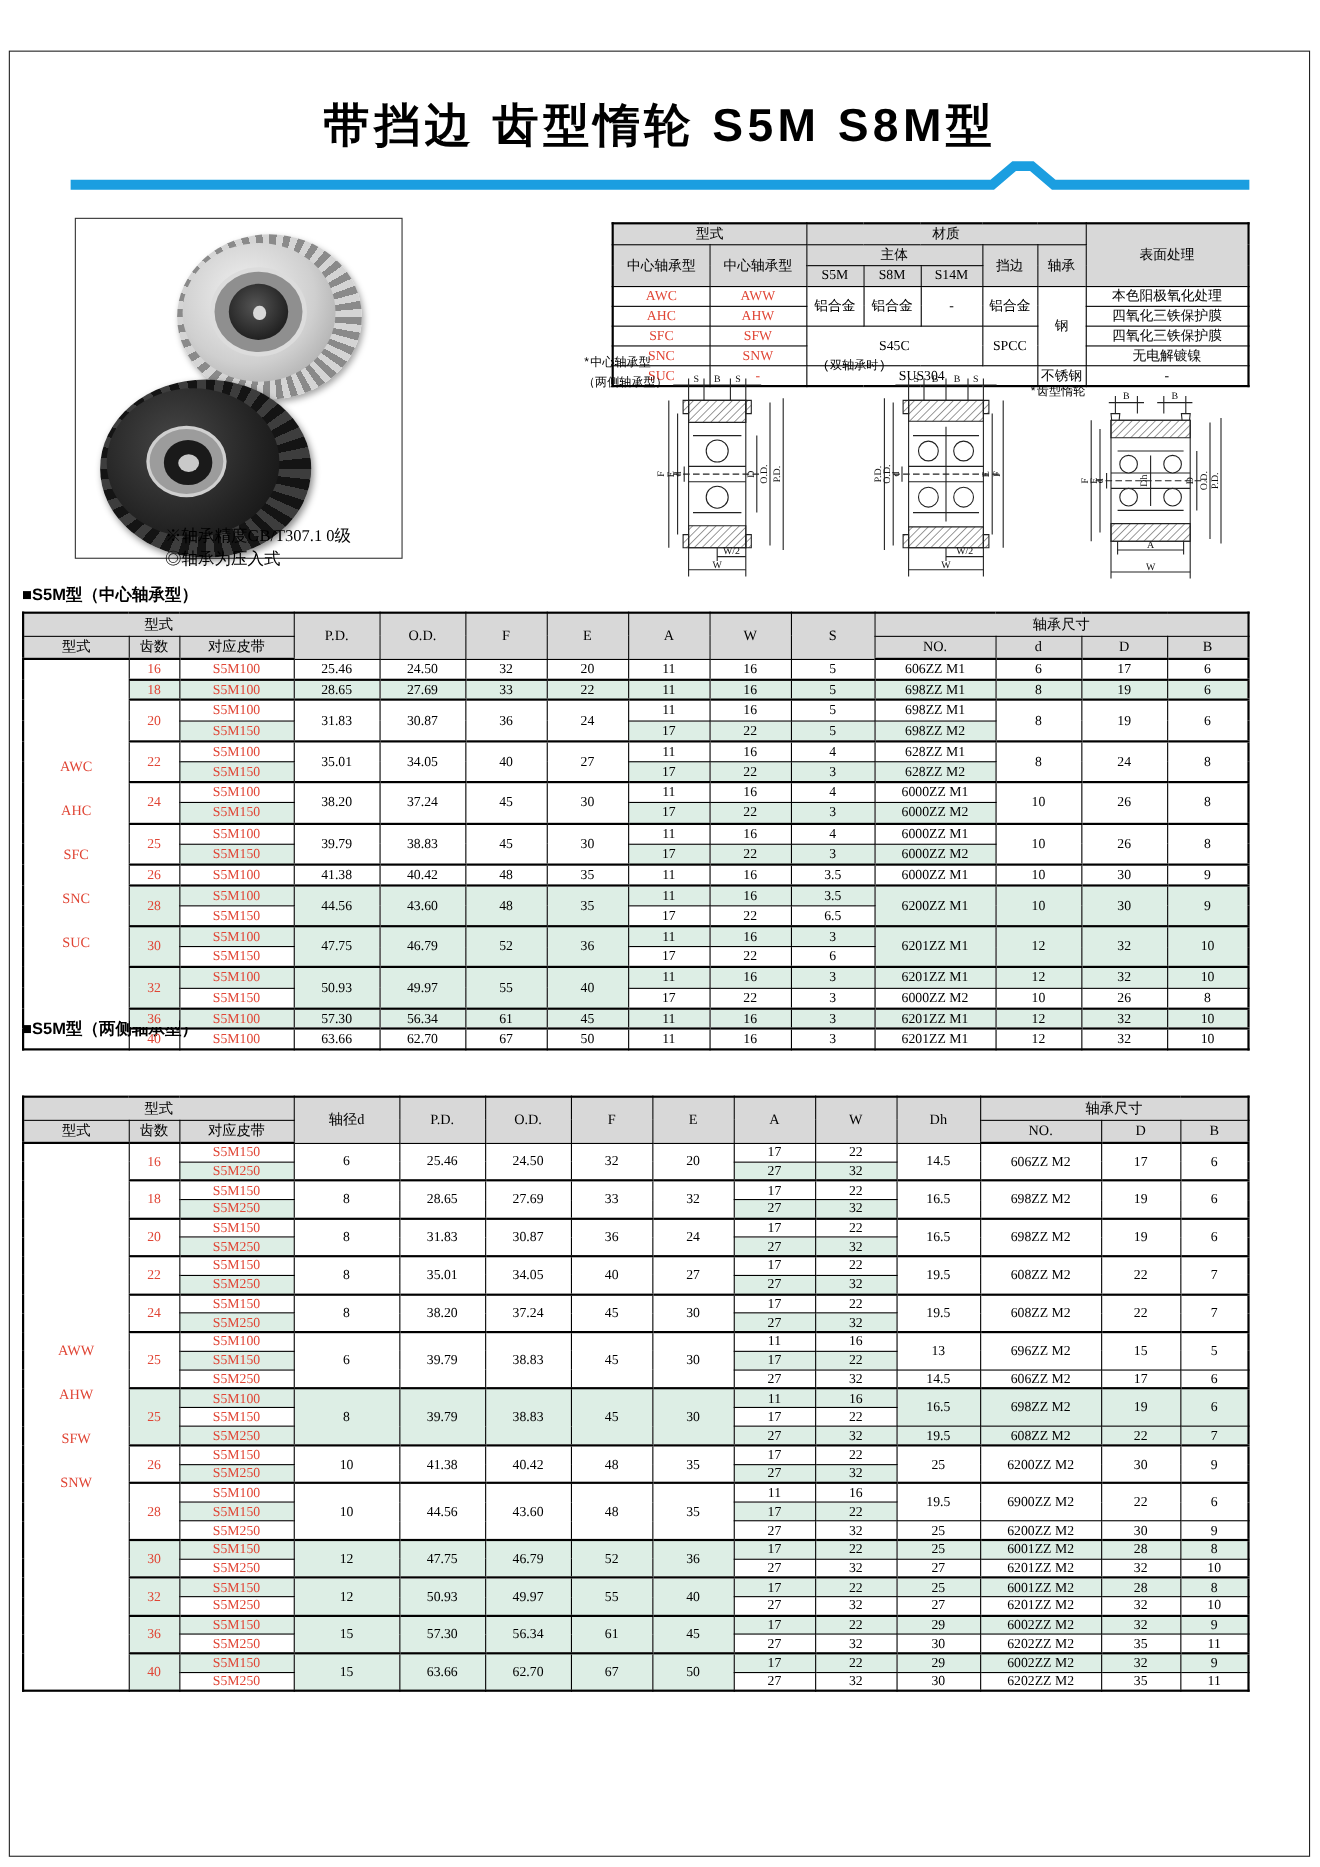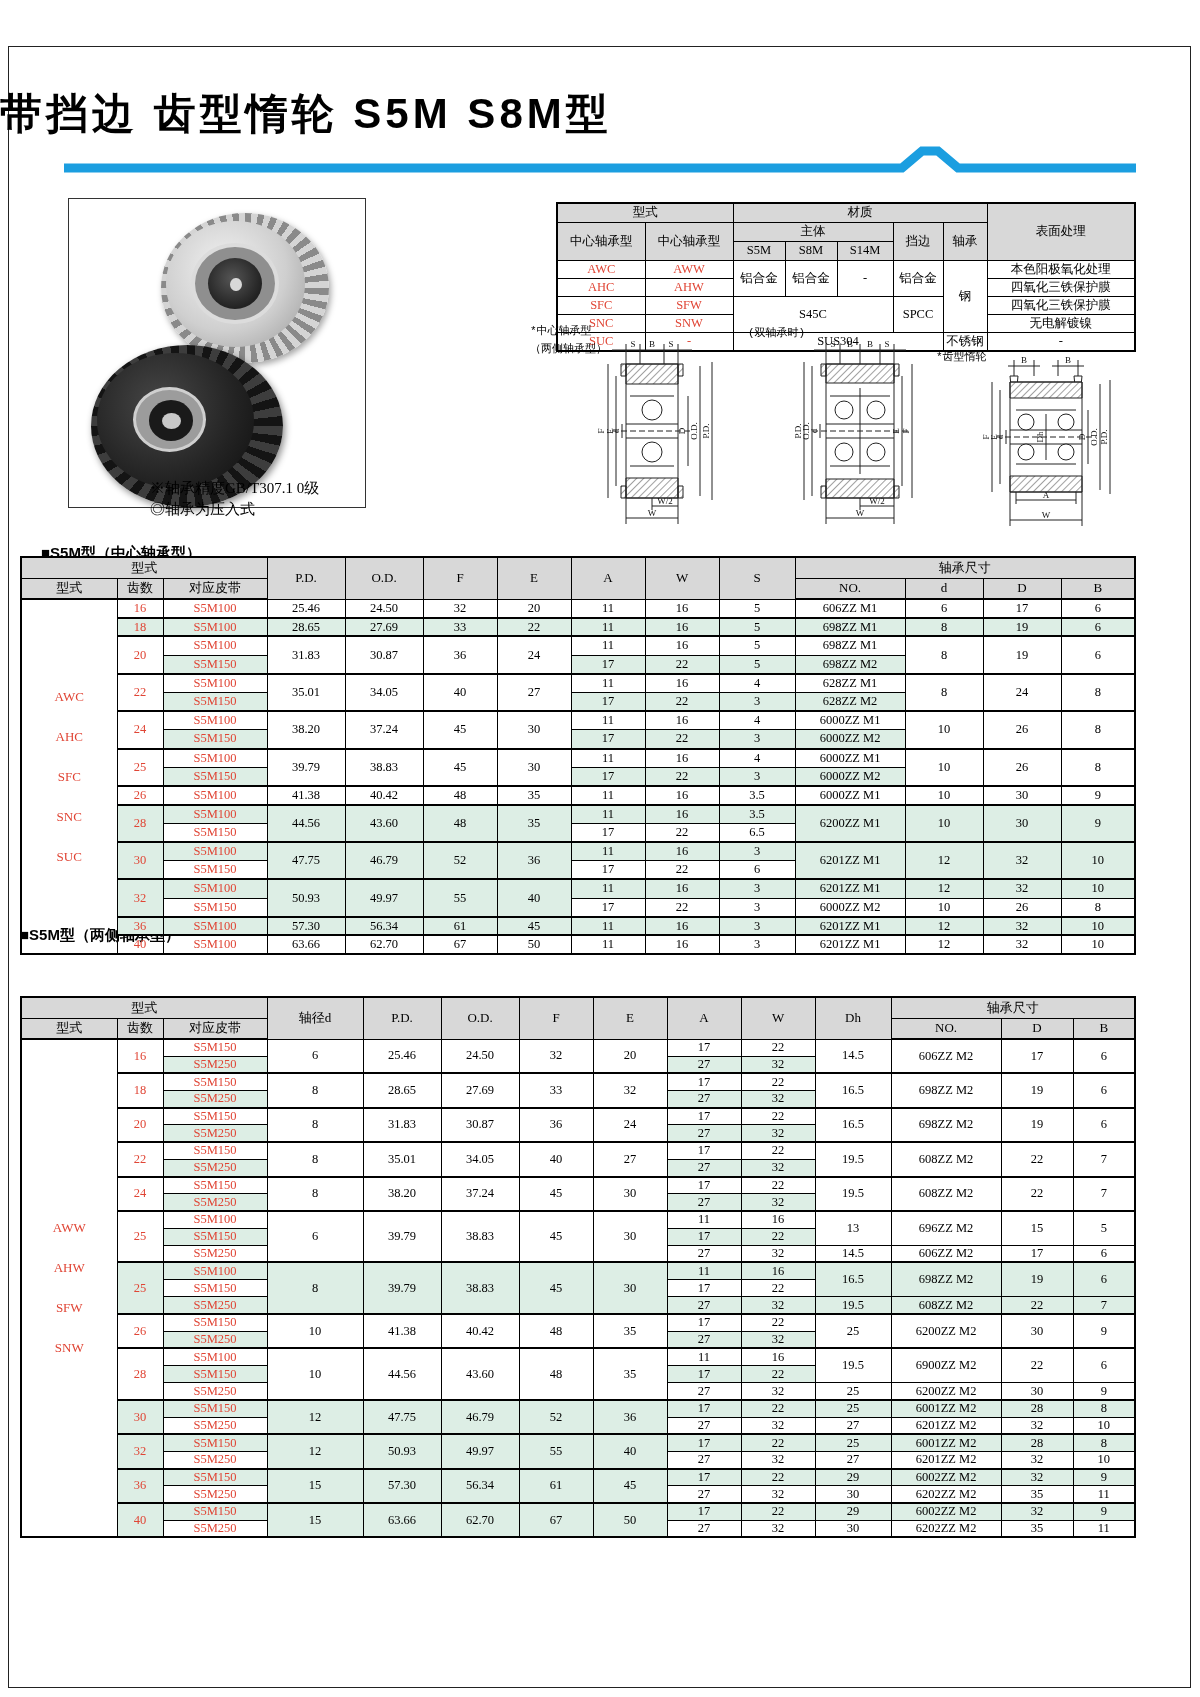--- a/index.html
+++ b/index.html
@@ -1,19 +1,19 @@
 <!DOCTYPE html>
 <html><head>
 <meta charset="utf-8">
 <style>
   html,body{margin:0;padding:0;background:#fff;}
   .page{position:relative;width:1200px;height:1697px;background:#fff;overflow:hidden;
         font-family:"Liberation Serif",serif;color:#000;}
   .frame{position:absolute;left:8px;top:46px;width:1181px;height:1640px;border:1px solid #222;}
-  .title{position:absolute;left:0;top:86px;width:100%;text-align:left;
+  .title{position:absolute;left:0;top:86px;width:100%;text-align:center;
          font-family:"Liberation Sans",sans-serif;font-weight:bold;font-size:42px;letter-spacing:4px;}
   .rule-svg{position:absolute;left:64px;top:146px;}
   
   .photo-box{position:absolute;left:68px;top:198px;width:296px;height:308px;border:1px solid #333;background:#fff;}
   .pulley{position:absolute;}
   .pulley>div{position:absolute;border-radius:50%;}
   .p-ring{inset:0;}
   .silver .p-ring{background:repeating-conic-gradient(#8a8a8a 0deg 5deg,#d4d4d4 5deg 10deg);box-shadow:2px 3px 6px rgba(0,0,0,.35);}
   .silver .p-face{left:3%;top:5%;right:14%;bottom:11%;background:radial-gradient(circle at 42% 38%,#f2f2f2 0%,#cfcfcf 55%,#9a9a9a 100%);}
   .silver .p-hub{left:18%;top:20%;right:30%;bottom:26%;background:#8f8f8f;border:4px solid #dcdcdc;}
@@ -44,21 +44,21 @@
   .spec tbody tr:nth-child(even){background:#ddeee5;}
   .spec tbody td{background:transparent;}
   tr.g>td{border-top:2px solid #000;}
   #table1{left:20px;top:556px;}
   #table1 tbody tr{height:18.7px;}
   #table2{left:20px;top:996px;}
   #table2 tbody tr{height:17.2px;}
   .stack{white-space:pre-line;line-height:40px;font-size:13px;}
   
   .sec-label{position:absolute;left:20px;font-family:"Liberation Sans",sans-serif;font-weight:bold;font-size:15px;}
-  #lbl1{top:544px;margin-left:21px;}
+  #lbl1{top:531px;}
   #lbl2{top:926px;}
   
   .cap{position:absolute;font-size:11px;line-height:18px;font-family:Liberation Mono, monospace;}
   #cap1{left:530px;top:322px;}
   #cap2{left:748px;top:324px;}
   #cap3{left:936px;top:348px;}
   .notes{position:absolute;left:150px;top:478px;font-size:15px;line-height:21px;}
   .drw{position:absolute;}
   #d1{left:552px;top:336px;}
   #d2{left:760px;top:336px;}

